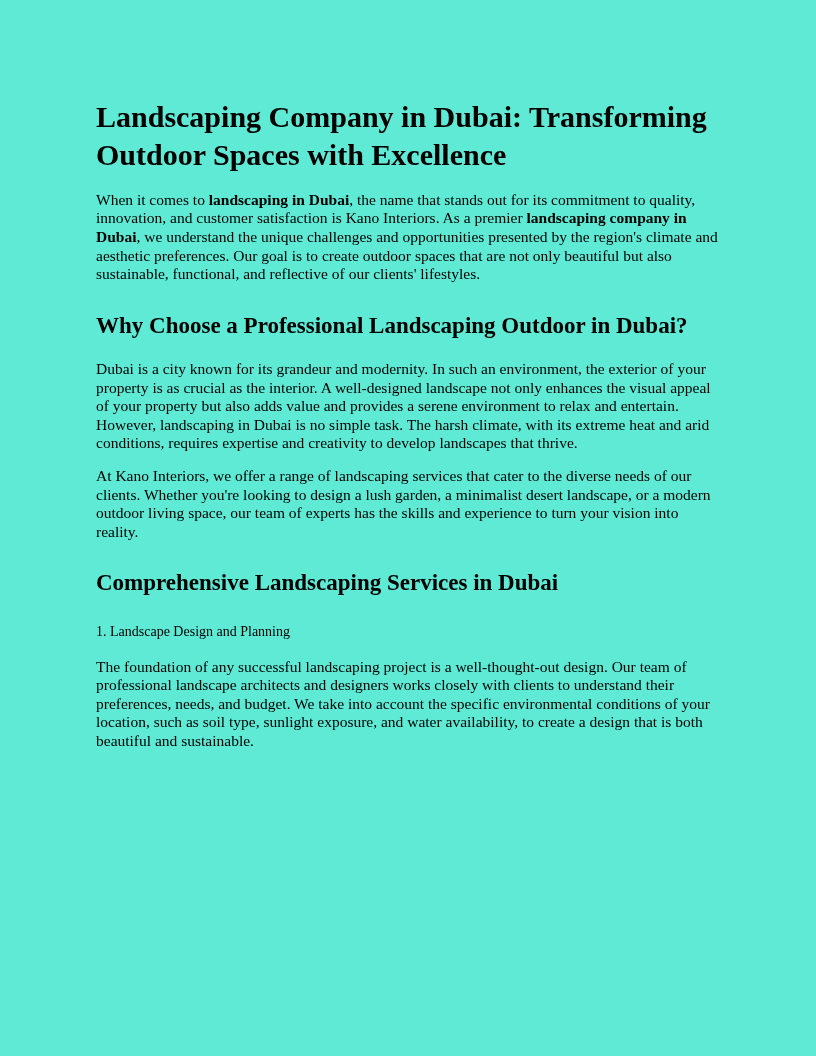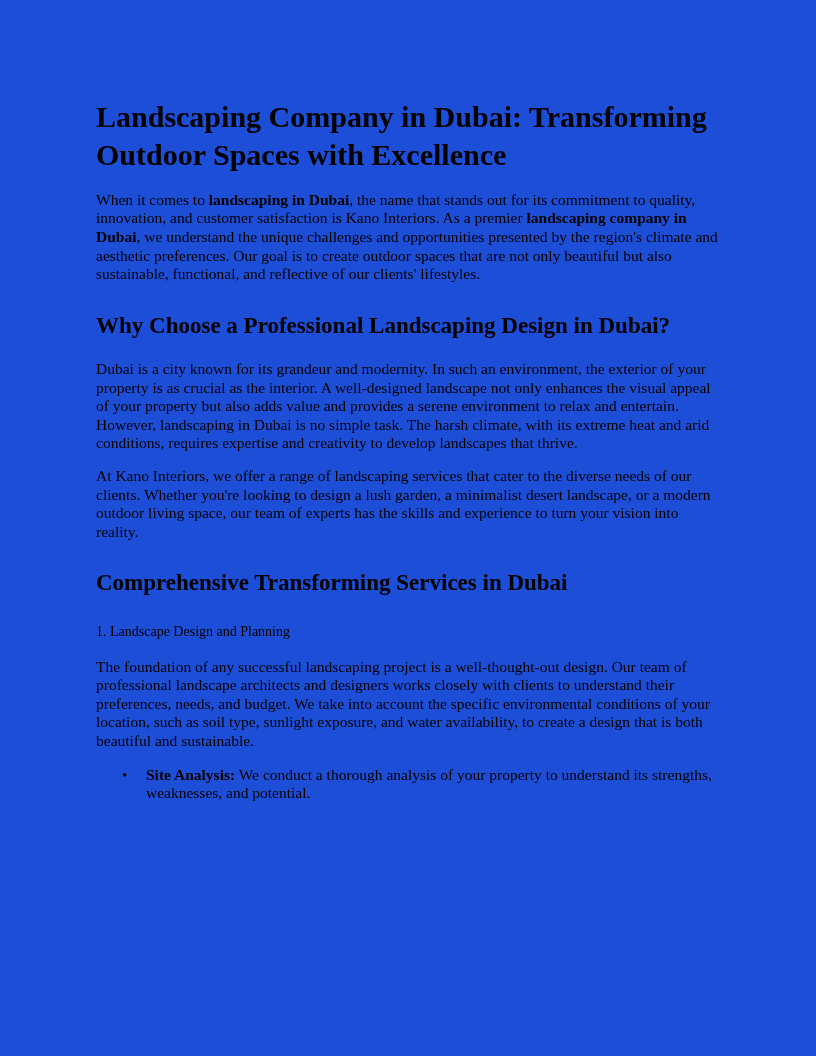--- a/index.html
+++ b/index.html
@@ -6,21 +6,21 @@
   html, body { margin: 0; padding: 0; }
   body {
     background: #ffffff;
     font-family: "Liberation Serif", "DejaVu Serif", serif;
     color: #000000;
   }
   .page {
     width: 816px;
     height: 1056px;
     margin: 0 auto;
-    background: #1d4ed8;
+    background: #5eead4;
     padding: 98px 96px 60px 96px;
     overflow: hidden;
   }
   h1.doc-title {
     font-size: 30px;
     line-height: 1.28;
     font-weight: bold;
     margin: 0 0 16px 0;
   }
   h2.section-heading {
@@ -61,30 +61,29 @@
 </style>
 </head>
 <body>
 
 <div class="page">
 
   <h1 class="doc-title">Landscaping Company in Dubai: Transforming Outdoor Spaces with Excellence</h1>
 
   <p class="body-para"><span>When it comes to </span><strong>landscaping in Dubai</strong><span>, the name that stands out for its commitment to quality, innovation, and customer satisfaction is Kano Interiors. As a premier </span><strong>landscaping company in Dubai</strong><span>, we understand the unique challenges and opportunities presented by the region's climate and aesthetic preferences. Our goal is to create outdoor spaces that are not only beautiful but also sustainable, functional, and reflective of our clients' lifestyles.</span></p>
 
-  <h2 class="section-heading">Why Choose a Professional Landscaping Design in Dubai?</h2>
+  <h2 class="section-heading">Why Choose a Professional Landscaping Outdoor in Dubai?</h2>
 
   <p class="body-para">Dubai is a city known for its grandeur and modernity. In such an environment, the exterior of your property is as crucial as the interior. A well-designed landscape not only enhances the visual appeal of your property but also adds value and provides a serene environment to relax and entertain. However, landscaping in Dubai is no simple task. The harsh climate, with its extreme heat and arid conditions, requires expertise and creativity to develop landscapes that thrive.</p>
 
   <p class="body-para">At Kano Interiors, we offer a range of landscaping services that cater to the diverse needs of our clients. Whether you're looking to design a lush garden, a minimalist desert landscape, or a modern outdoor living space, our team of experts has the skills and experience to turn your vision into reality.</p>
 
-  <h2 class="section-heading">Comprehensive Transforming Services in Dubai</h2>
+  <h2 class="section-heading">Comprehensive Landscaping Services in Dubai</h2>
 
   <h3 class="subsection-heading">1. Landscape Design and Planning</h3>
 
   <p class="body-para">The foundation of any successful landscaping project is a well-thought-out design. Our team of professional landscape architects and designers works closely with clients to understand their preferences, needs, and budget. We take into account the specific environmental conditions of your location, such as soil type, sunlight exposure, and water availability, to create a design that is both beautiful and sustainable.</p>
 
 
   <ul class="doc-list">
-    <li><strong>Site Analysis:</strong><span> We conduct a thorough analysis of your property to understand its strengths, weaknesses, and potential.</span></li>
   </ul>
 
 </div>
 
 </body></html>

